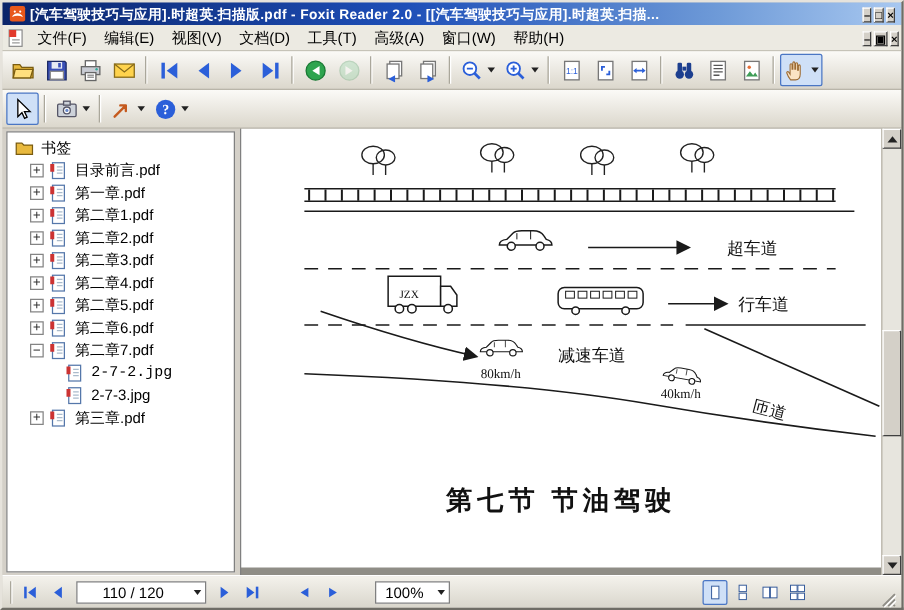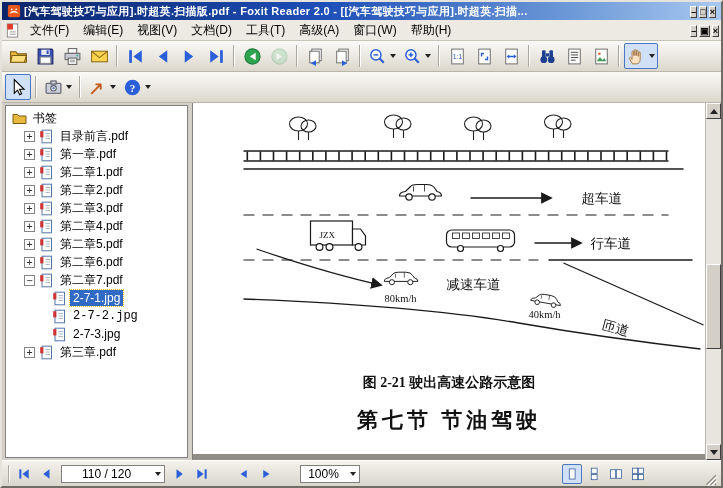--- a/index.html
+++ b/index.html
@@ -482,32 +482,20 @@
             <span class="tic">
               <svg viewBox="0 0 15 15">
                 <rect x="3" y="1.2" width="9.5" height="12.6" fill="#fff" stroke="#5577aa"></rect>
                 <rect x="1.2" y="2.2" width="3.2" height="6.2" fill="#cc3333"></rect>
                 <line x1="6.5" y1="4.5" x2="11" y2="4.5" stroke="#aabbcc"></line>
                 <line x1="6.5" y1="7" x2="11" y2="7" stroke="#aabbcc"></line>
                 <line x1="6.5" y1="9.5" x2="11" y2="9.5" stroke="#aabbcc"></line>
               </svg>
             </span>
             <span class="lbl">第二章7.pdf</span>
-          </div>
-          <div class="trow selected" style="padding-left: 46px;">
-            <span class="tic">
-              <svg viewBox="0 0 15 15">
-                <rect x="3" y="1.2" width="9.5" height="12.6" fill="#fff" stroke="#5577aa"></rect>
-                <rect x="1.2" y="2.2" width="3.2" height="6.2" fill="#cc3333"></rect>
-                <line x1="6.5" y1="4.5" x2="11" y2="4.5" stroke="#aabbcc"></line>
-                <line x1="6.5" y1="7" x2="11" y2="7" stroke="#aabbcc"></line>
-                <line x1="6.5" y1="9.5" x2="11" y2="9.5" stroke="#aabbcc"></line>
-              </svg>
-            </span>
-            <span class="lbl">2-7-1.jpg</span>
           </div>
           <div class="trow" style="padding-left: 46px; font-family: Liberation Mono, monospace;">
             <span class="tic">
               <svg viewBox="0 0 15 15">
                 <rect x="3" y="1.2" width="9.5" height="12.6" fill="#fff" stroke="#5577aa"></rect>
                 <rect x="1.2" y="2.2" width="3.2" height="6.2" fill="#cc3333"></rect>
                 <line x1="6.5" y1="4.5" x2="11" y2="4.5" stroke="#aabbcc"></line>
                 <line x1="6.5" y1="7" x2="11" y2="7" stroke="#aabbcc"></line>
                 <line x1="6.5" y1="9.5" x2="11" y2="9.5" stroke="#aabbcc"></line>
               </svg>
@@ -617,21 +605,20 @@
 
             <text x="121" y="135" font-size="9" font-family="Liberation Serif,serif" fill="#111">JZX</text>
             <text x="383" y="100" font-size="13.5" font-family="Liberation Serif,serif" fill="#111">超车道</text>
             <text x="392" y="145" font-size="13.5" font-family="Liberation Serif,serif" fill="#111">行车道</text>
             <text x="248" y="186" font-size="13.5" font-family="Liberation Serif,serif" fill="#111">减速车道</text>
             <text x="186" y="199" font-size="10.5" font-family="Liberation Serif,serif" fill="#111">80km/h</text>
             <text x="330" y="215" font-size="10.5" font-family="Liberation Serif,serif" fill="#111">40km/h</text>
             <text x="403" y="226" font-size="13.5" font-family="Liberation Serif,serif" fill="#111" transform="rotate(15 403 226)">匝道</text>
           </svg>
 
-          <div class="figcaption">图 2-21  驶出高速公路示意图</div>
           <div class="secheading">第七节  节油驾驶</div>
         </div>
       </div>
 
       <div class="vscroll">
         <span class="sc-btn up">
             <span class="tri-up"></span>
           </span>
         <span class="sc-thumb"></span>
         <span class="sc-btn down">

